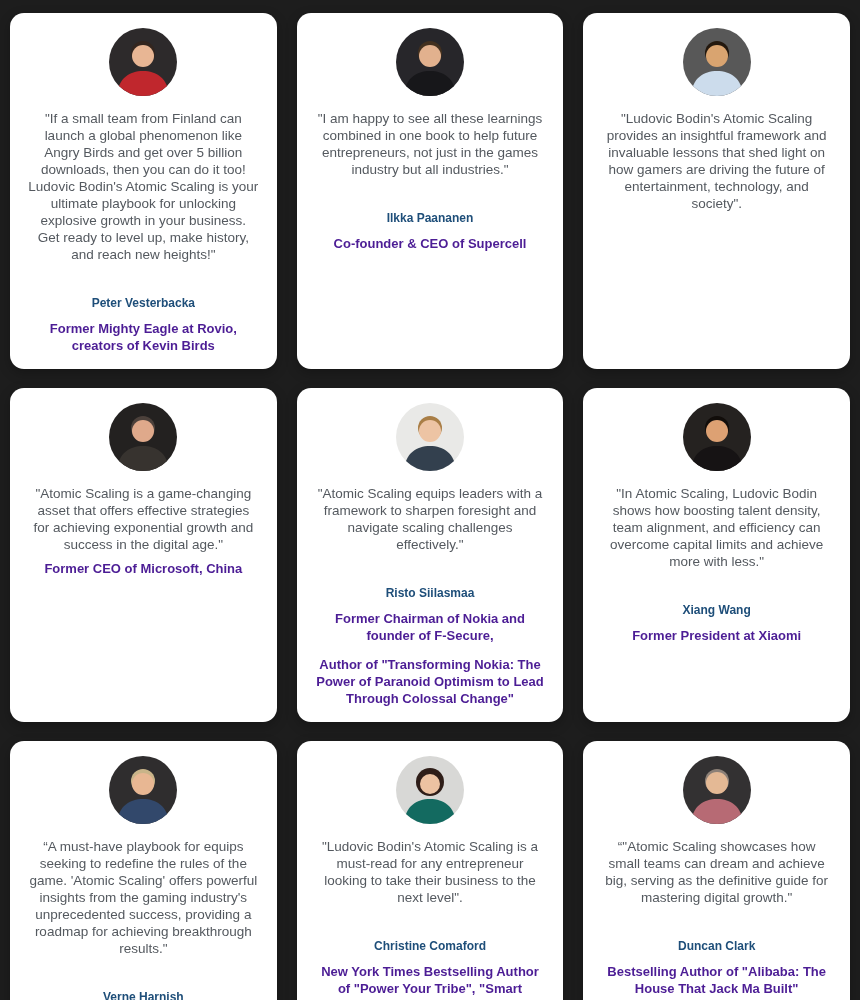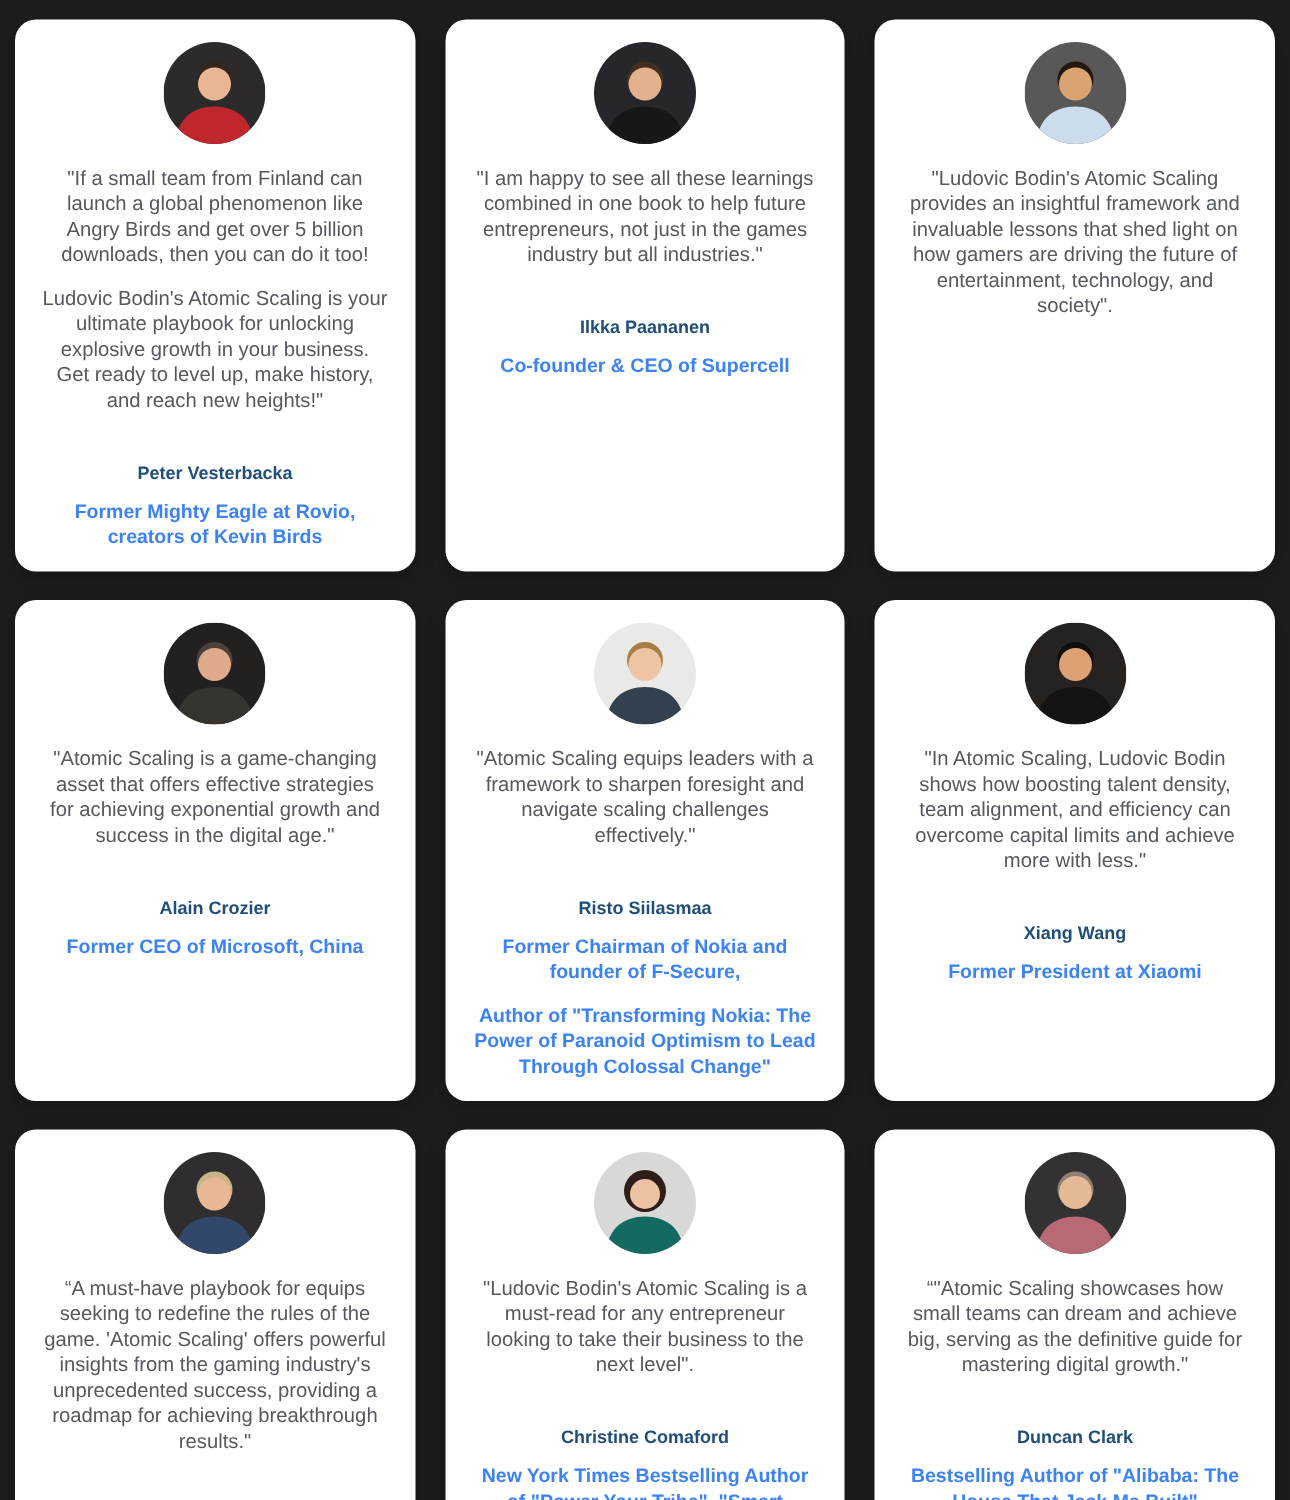--- a/index.html
+++ b/index.html
@@ -32,34 +32,34 @@
     flex:0 0 auto;
   }
   .avatar svg{display:block;width:100%;height:100%;}
   .quote{
     margin-top:14px;
     font-size:13.5px;
     line-height:17px;
     color:#54595f;
   }
   .quote p{margin:0;}
-  .quote p + p{margin-top:12px;}
+  .quote p + p{}
   .name{
     margin:30px 0 0 0;
     font-size:12px;
     line-height:20px;
     font-weight:700;
     color:#1e4e79;
   }
   .title{
     margin-top:7px;
     font-size:13px;
     line-height:17px;
     font-weight:700;
-    color:#3b82f6;
+    color:#4c1d95;
   }
   .title p{margin:0;}
   .title p + p{margin-top:12px;}
 </style>
 </head>
 <body>
 
 <div class="grid">
 
   <article class="card">
@@ -118,21 +118,20 @@
       <svg viewBox="0 0 68 68">
         <rect width="68" height="68" fill="#232120"></rect>
         <path d="M8 70 C8 51 20 43 34 43 C48 43 60 51 60 70 Z" fill="#37332f"></path>
         <circle cx="34" cy="25" r="12" fill="#4c413b"></circle>
         <circle cx="34" cy="28" r="11" fill="#dfa98b"></circle>
       </svg>
     </span>
     <div class="quote">
       <p>"Atomic Scaling is a game-changing asset that offers effective strategies for achieving exponential growth and success in the digital age."</p>
     </div>
-    <h3 class="name">Alain Crozier</h3>
     <div class="title">
       <p>Former CEO of Microsoft, China</p>
     </div>
   </article>
 
   <article class="card">
     <span class="avatar">
       <svg viewBox="0 0 68 68">
         <rect width="68" height="68" fill="#e9e9e7"></rect>
         <path d="M8 70 C8 51 20 43 34 43 C48 43 60 51 60 70 Z" fill="#33404e"></path>

